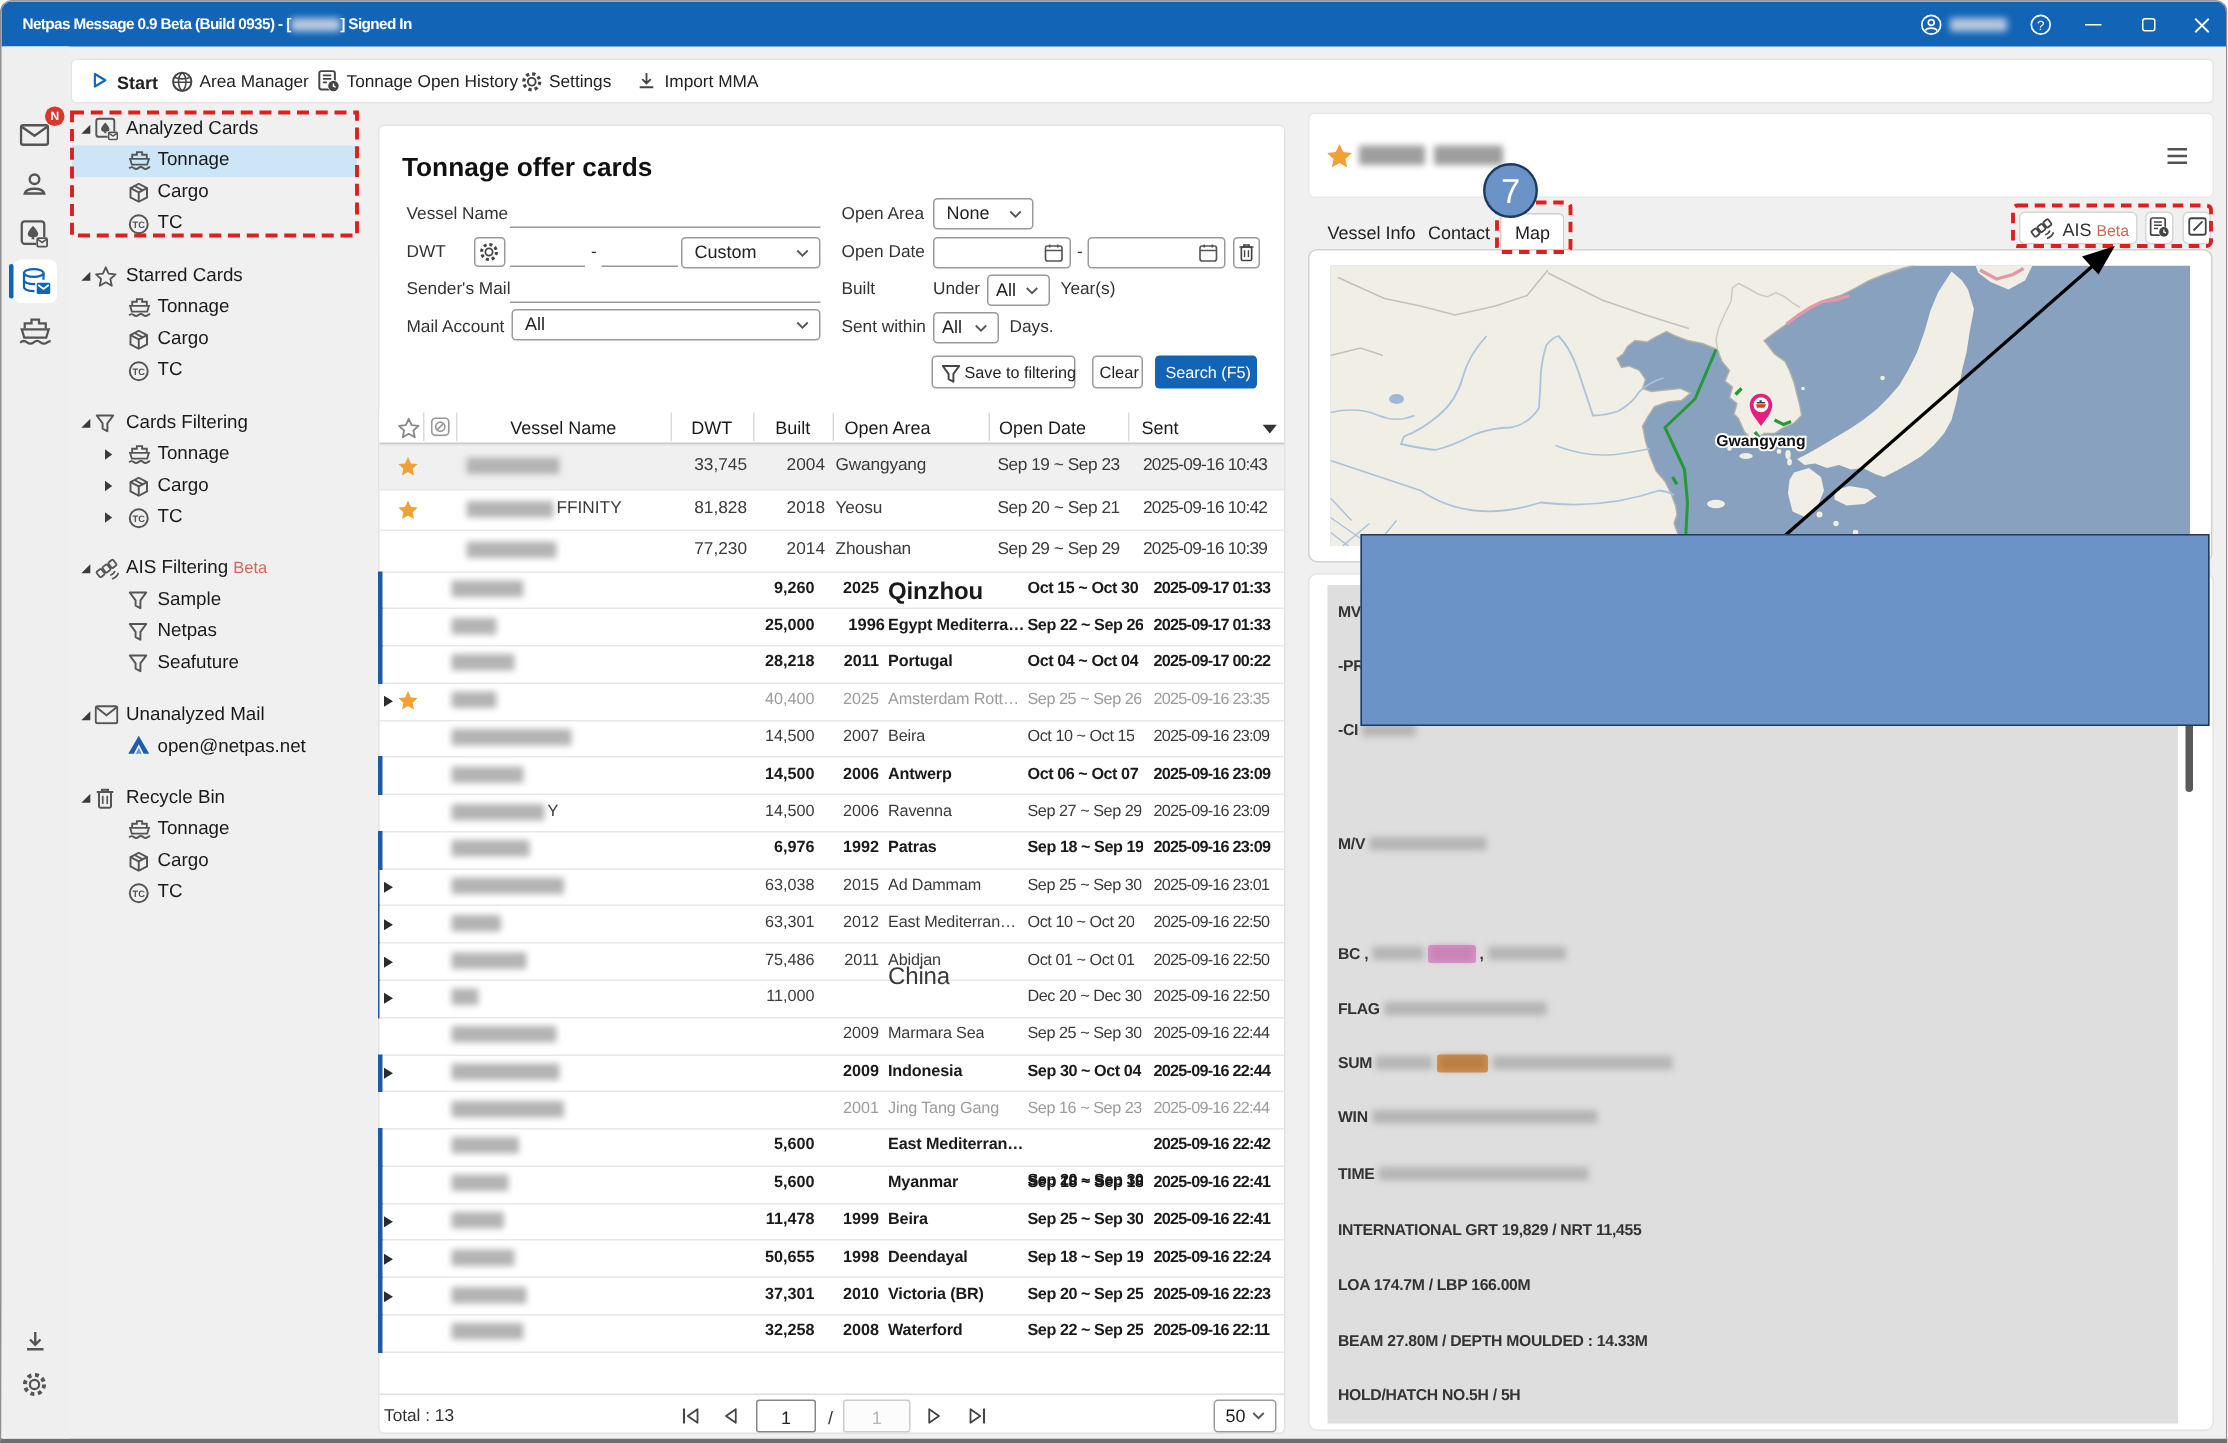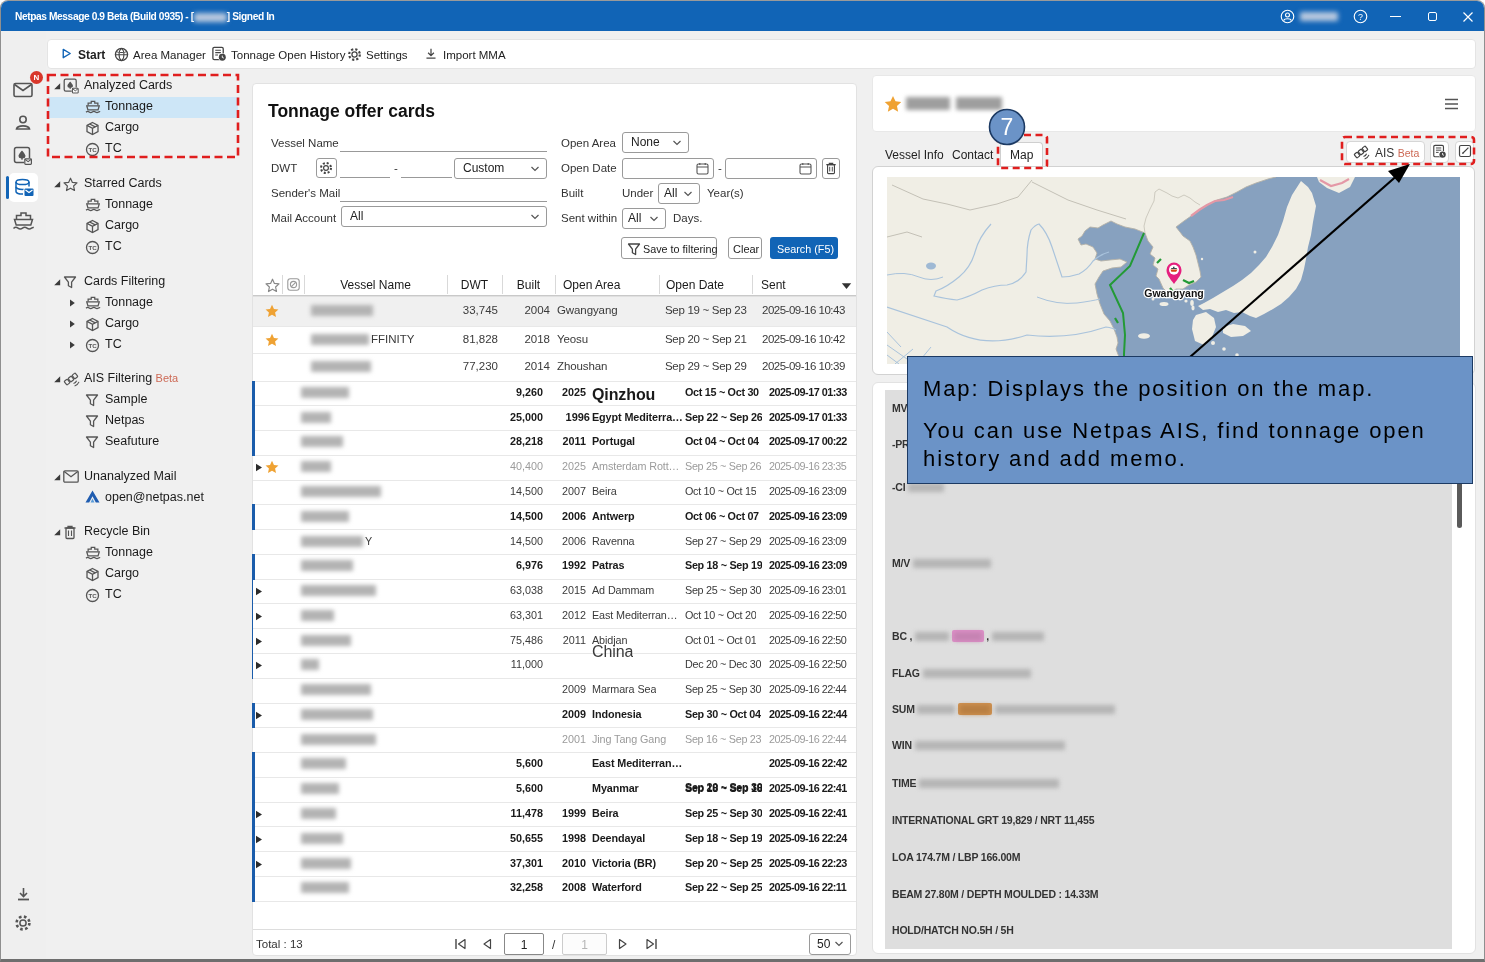--- a/index.html
+++ b/index.html
@@ -720,14 +720,12 @@
 <svg class="abs" style="left:0;top:0;" width="1485" height="962" viewBox="0 0 1485 962">
 <rect x="47" y="74" width="190" height="82" fill="none" stroke="#e01e1e" stroke-width="2.6" stroke-dasharray="8 4.5"></rect>
 <rect x="997" y="134" width="49" height="33" rx="3" fill="none" stroke="#e01e1e" stroke-width="2.6" stroke-dasharray="7 4.5"></rect>
 <rect x="1341" y="136" width="132" height="27" rx="3" fill="none" stroke="#e01e1e" stroke-width="2.6" stroke-dasharray="7 4.5"></rect>
 <line x1="1189" y1="356" x2="1399" y2="172" stroke="#000" stroke-width="2.2"></line>
 <path d="M1409 163 L1387 170 L1398 182 Z" fill="#000"></path>
 <circle cx="1006" cy="126" r="17.5" fill="#6b93c7" stroke="#1c3a63" stroke-width="1.6"></circle>
 <text x="1006" y="134" font-size="23" fill="#fff" text-anchor="middle" font-family="Liberation Sans">7</text>
 </svg>
     <div class="abs" style="left:906px;top:355px;width:566px;height:128px;background:#6b93c7;border:1.6px solid #1c3a63;"></div>
-    <div class="abs" style="left:922px;top:375px;font-size:22px;color:#000;letter-spacing:1.9px;">Map: Displays the position on the map.</div>
-    <div class="abs" style="left:922px;top:416px;width:558px;font-size:22px;color:#000;letter-spacing:1.9px;line-height:27.5px;">You can use Netpas AIS, find tonnage open history and add memo.</div>
 </div>
 </body></html>

